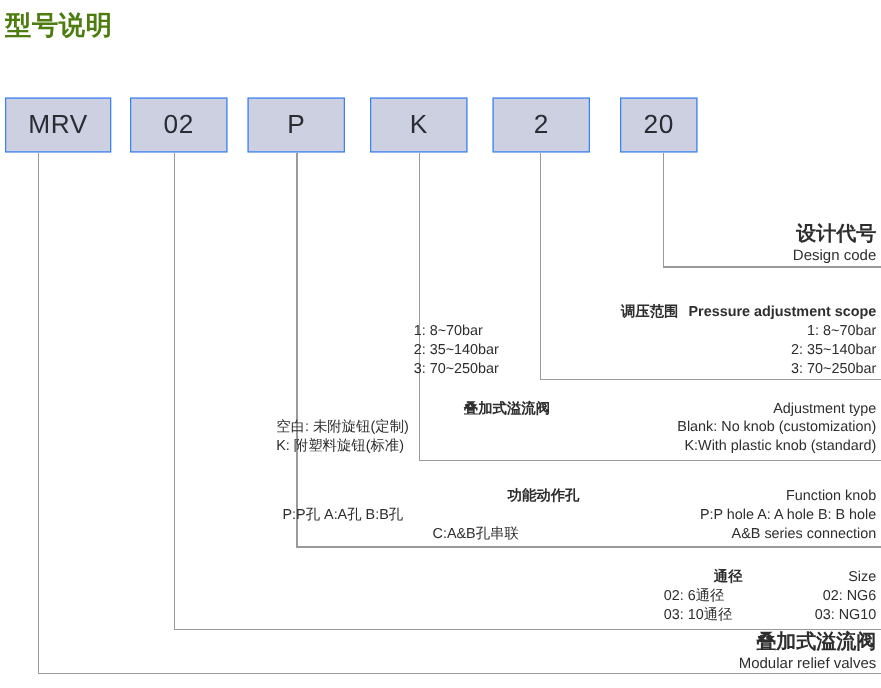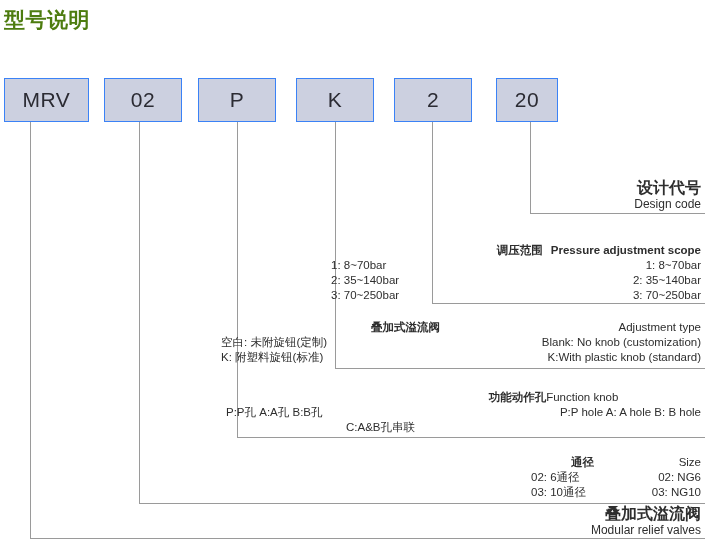--- a/index.html
+++ b/index.html
@@ -171,30 +171,31 @@
     <span class="cn">空白: 未附旋钮(定制)</span>
     <span class="en">Blank: No knob (customization)</span>
   </div>
   <div class="spread">
     <span class="cn">K: 附塑料旋钮(标准)</span>
     <span class="en">K:With plastic knob (standard)</span>
   </div>
 </div>
 
 <div class="annot" style="right:4px; top:390px; width:475px;">
-  <div class="spread" style="font-weight:bold;justify-content:center;">
+  <div class="spread" style="font-weight:bold;">
     <span class="cn" style="margin-left:180px;">功能动作孔</span>
     <span class="en" style="font-weight:normal;">Function knob</span>
   </div>
   <div class="spread">
     <span class="cn">P:P孔  A:A孔  B:B孔</span>
     <span class="en">P:P hole   A: A hole   B: B hole</span>
   </div>
   <div class="spread">
     <span class="cn" style="margin-left:120px;">C:A&amp;B孔串联</span>
+    <span class="en">A&amp;B series connection</span>
   </div>
 </div>
 
 <div class="annot" style="right:4px; top:455px; width:170px;">
   <div class="spread" style="font-weight:bold;align-items:center;">
     <span class="cn" style="margin-left:40px;">通径</span>
     <span class="en" style="font-weight:normal;">Size</span>
   </div>
   <div class="spread">
     <span class="cn">02: 6通径</span>

